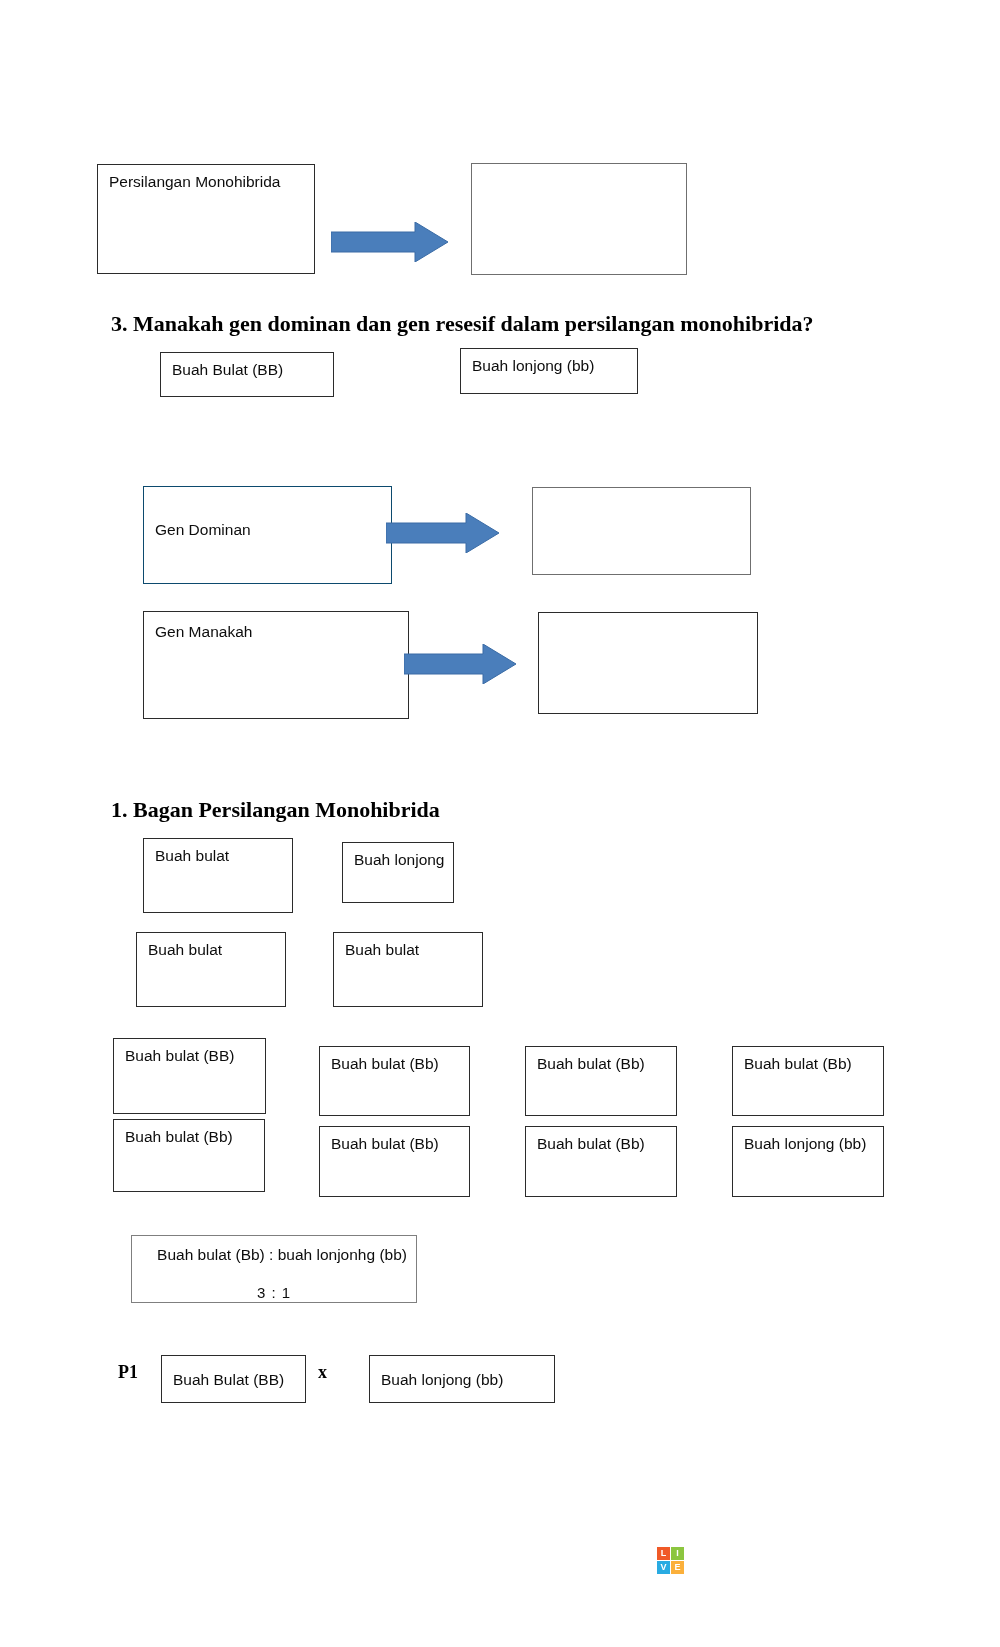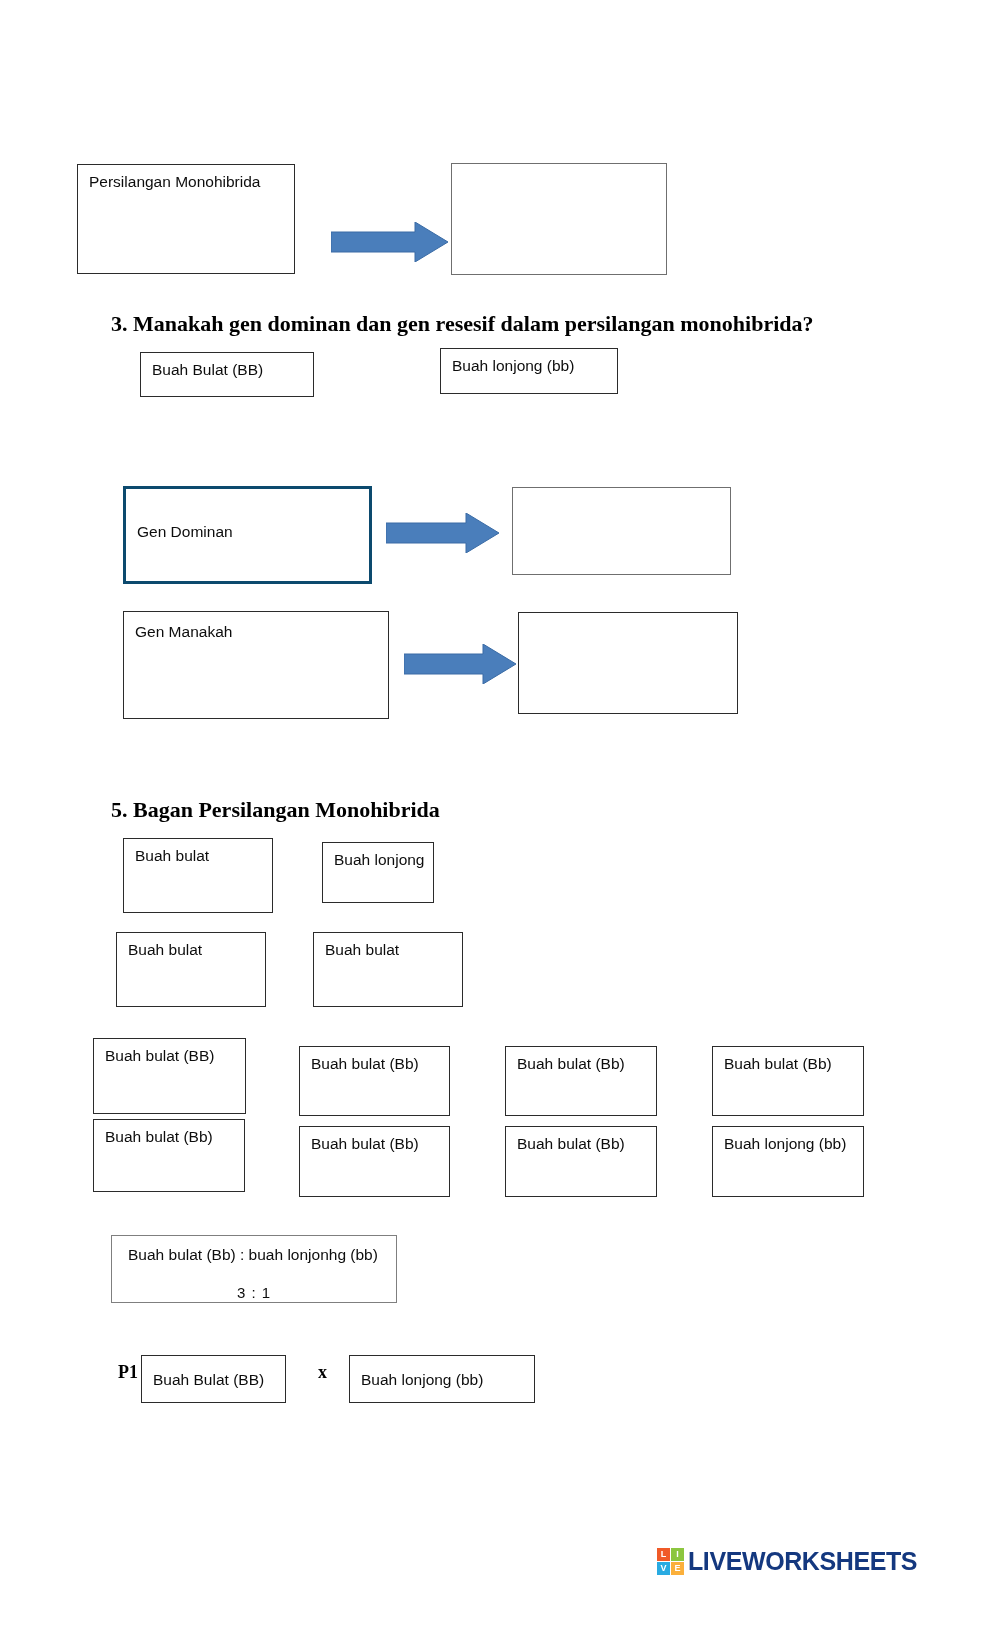--- a/index.html
+++ b/index.html
@@ -9,24 +9,25 @@
     position:relative;overflow:hidden;
   }
   .page{position:relative;width:1000px;height:1647px;}
 
   
   .abox{
     position:absolute;
     border:1px solid #7f7f7f;
     background:#ffffff;
     box-sizing:border-box;
+    margin-left:20px;
   }
   .abox.thin{border:1px solid #6f6f6f;}
   .abox.dark{border:1px solid #2b2b2b;}
-  .abox.thick{border:3px solid #0c4a6e;}
+  .abox.thick{border:1px solid #0c4a6e;}
   .abox .txt{
     position:absolute;
     left:11px;top:7px;
     font-size:15.5px;
     color:#0d0d0d;
     line-height:1.25;
     white-space:nowrap;
     font-family:"Liberation Sans",sans-serif;
   }
 
@@ -56,21 +57,21 @@
     position:absolute;
     font-family:"Liberation Serif",serif;
     font-weight:bold;
     font-size:18px;
     color:#000;
   }
 
   
   .ratio-line1{
     position:absolute;left:16px;right:0;top:10px;
-    font-size:15.5px;color:#0d0d0d;
+    text-align:center;font-size:15.5px;color:#0d0d0d;
   }
   .ratio-line2{
     position:absolute;left:0;right:0;top:48px;
     text-align:center;font-size:15px;color:#0d0d0d;
     letter-spacing:1px;
   }
 
   
   .lw-logo{
     position:absolute;
@@ -148,21 +149,21 @@
   <div class="arrow" style="left:404px;top:644px;width:112px;height:40px;">
     <svg width="112" height="40" viewBox="0 0 112 40">
       <polygon points="0,10 79,10 79,0 112,20 79,40 79,30 0,30" fill="#4a7ebb" stroke="#3a6ba5" stroke-width="1"></polygon>
     </svg>
   </div>
 
   <div class="abox dark" style="left:518px;top:612px;width:220px;height:102px;">
     <span class="txt"></span>
   </div>
 
-  <div class="qhead" style="left:111px;top:797px;">5. Bagan Persilangan Monohibrida</div>
+  <div class="qhead" style="left:111px;top:797px;">1. Bagan Persilangan Monohibrida</div>
 
   <div class="abox dark" style="left:123px;top:838px;width:150px;height:75px;">
     <span class="txt">Buah bulat</span>
   </div>
   <div class="abox dark" style="left:322px;top:842px;width:112px;height:61px;">
     <span class="txt">Buah lonjong</span>
   </div>
 
   <div class="abox dark" style="left:116px;top:932px;width:150px;height:75px;">
     <span class="txt">Buah bulat</span>
@@ -214,16 +215,15 @@
     <span class="txt" style="top:14px;">Buah lonjong (bb)</span>
   </div>
 
   <div class="lw-logo" style="left:657px;top:1547px;">
     <div class="lw-tiles">
       <div class="lw-tile" style="background:#f05a28;">L</div>
       <div class="lw-tile" style="background:#8cc63f;">I</div>
       <div class="lw-tile" style="background:#29abe2;">V</div>
       <div class="lw-tile" style="background:#fbb03b;">E</div>
     </div>
-    <div class="lw-word">LIVEWORKSHEETS</div>
   </div>
 
 </div>
 
 </body></html>

